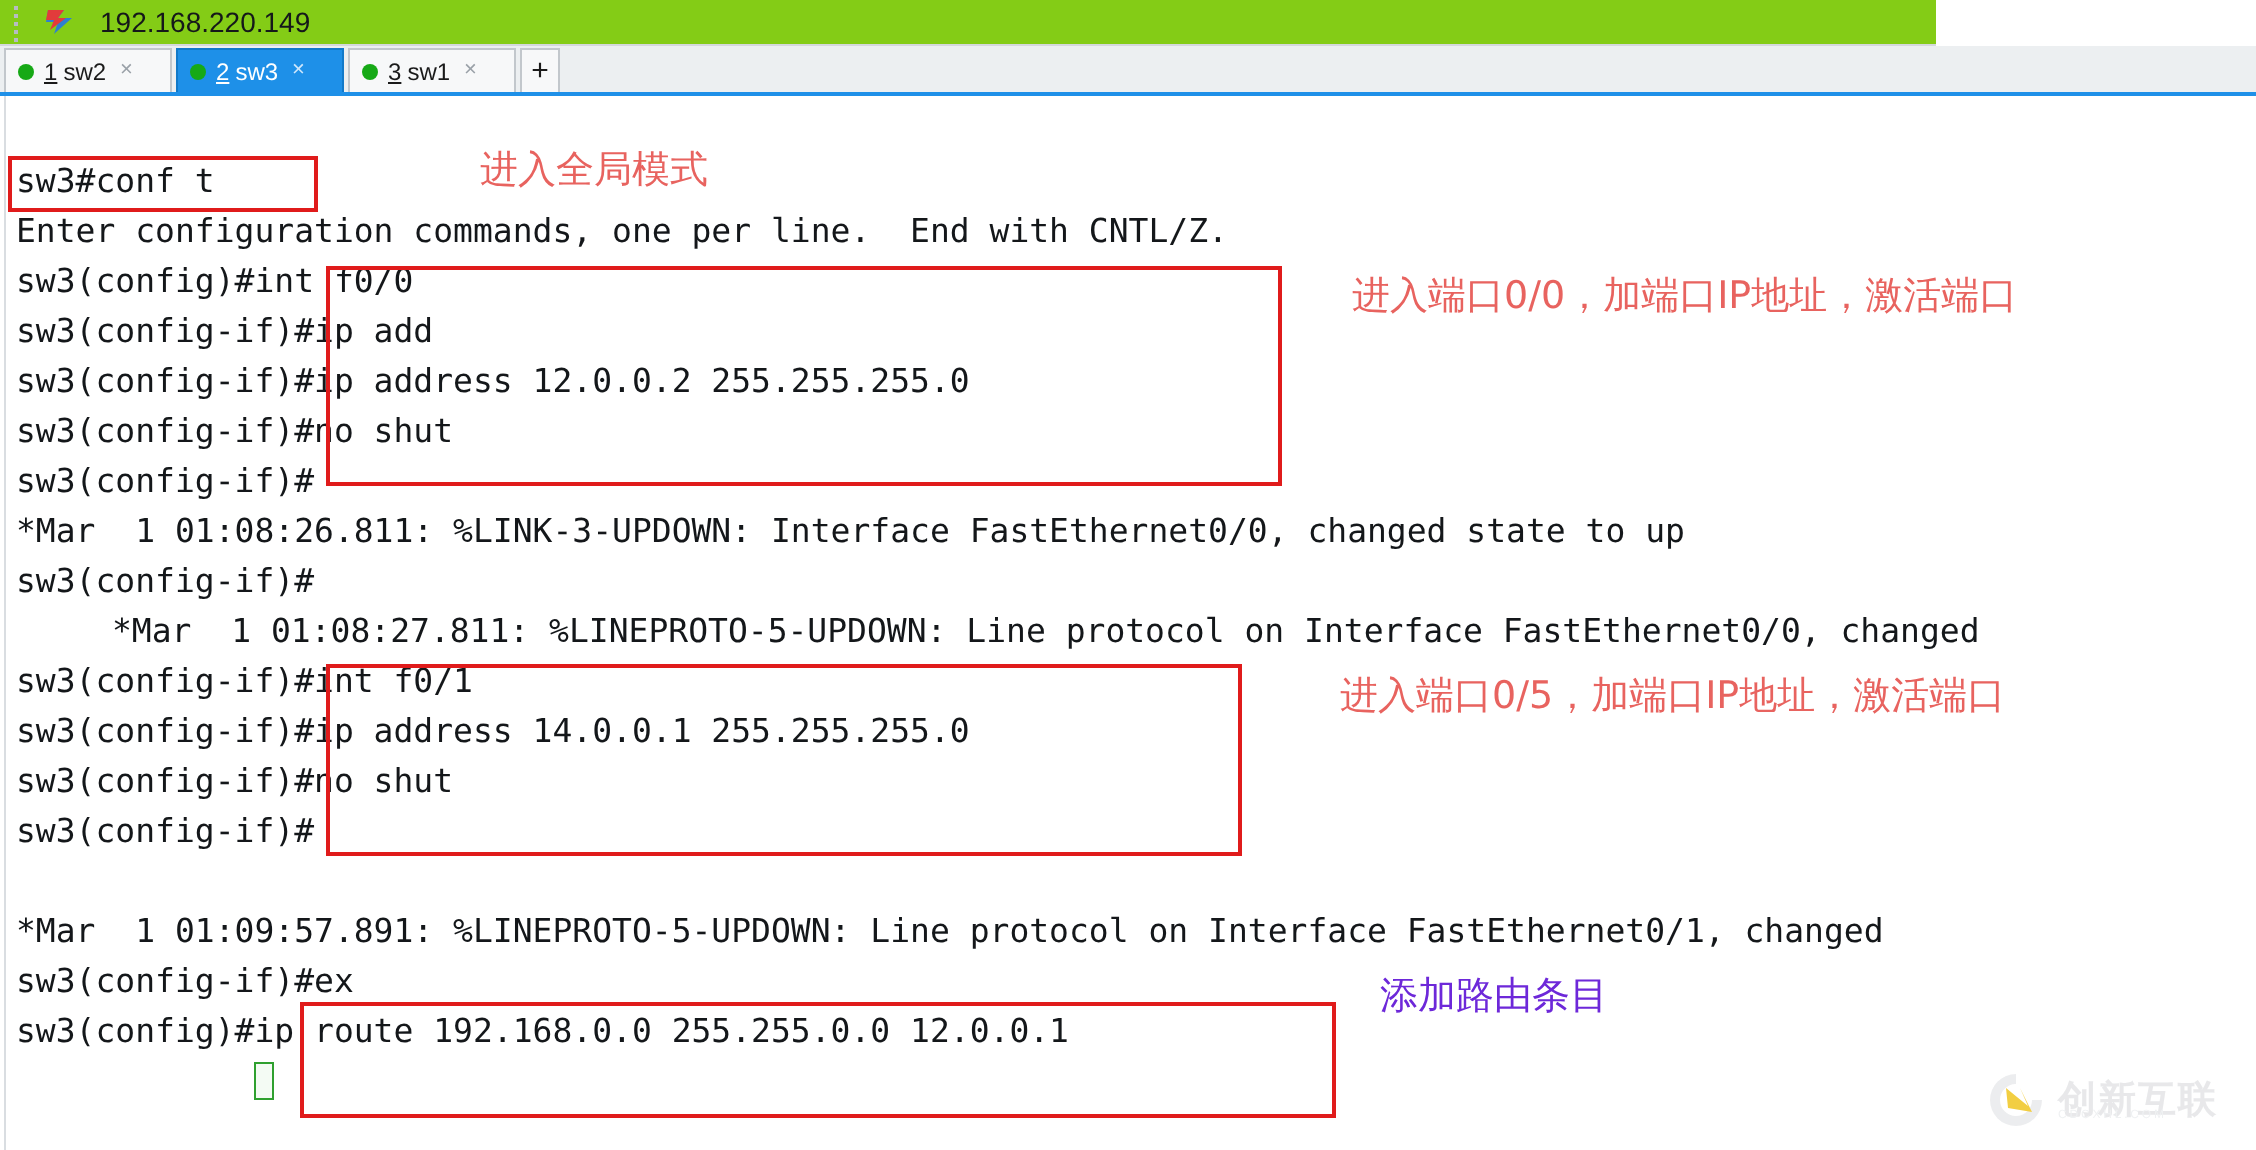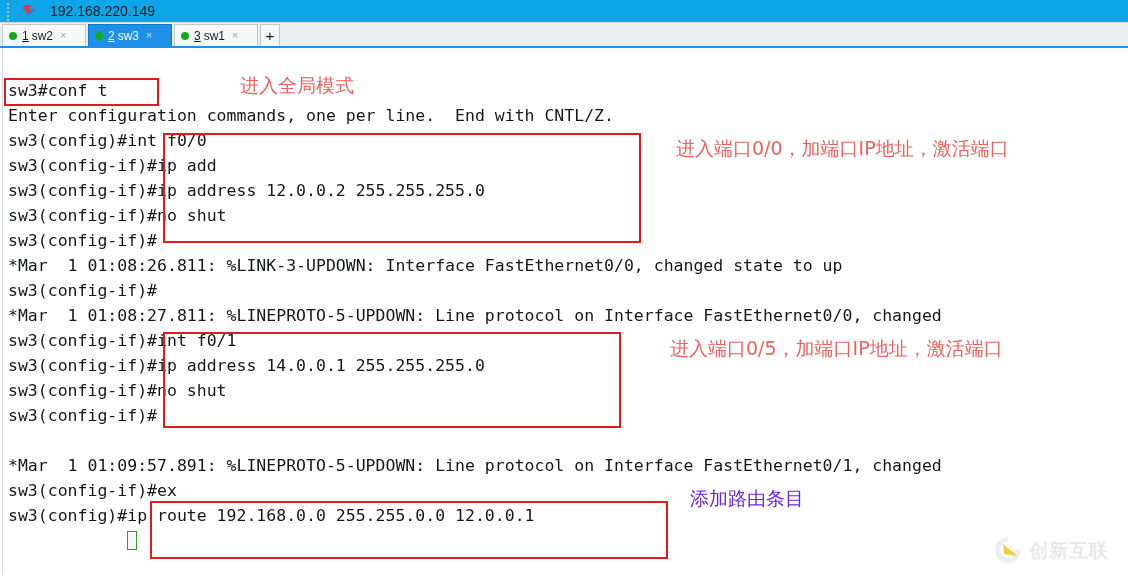--- a/index.html
+++ b/index.html
@@ -12,22 +12,22 @@
     height: 575px;
     overflow: hidden;
     font-family: "Liberation Sans", sans-serif;
     position: relative;
   }
 
   
   #titlebar {
     position: absolute;
     left: 0; top: 0;
-    width: 1128px; height: 23px;
-    background: #0ea5e9;
+    width: 968px; height: 23px;
+    background: #84cc16;
     border-bottom: 1px solid #d4d8dc;
     box-sizing: border-box;
   }
   #titlebar-grip {
     position: absolute;
     left: 6px; top: 2px;
     width: 4px; height: 19px;
     background-image:
       radial-gradient(#b7bcc1 40%, transparent 41%);
     background-size: 4px 4px;
@@ -243,21 +243,21 @@
 
 <div id="terminal">
   <div id="term-left-rule"></div>
     <div class="term-line" style="top: 455px;">sw3(config)#ip route 192.168.0.0 255.255.0.0 12.0.0.1</div>
     <div class="term-line" style="top: 430px;">sw3(config-if)#ex</div>
     <div class="term-line" style="top: 405px;">*Mar  1 01:09:57.891: %LINEPROTO-5-UPDOWN: Line protocol on Interface FastEthernet0/1, changed</div>
     <div class="term-line" style="top: 355px;">sw3(config-if)#</div>
     <div class="term-line" style="top: 330px;">sw3(config-if)#no shut</div>
     <div class="term-line" style="top: 305px;">sw3(config-if)#ip address 14.0.0.1 255.255.255.0</div>
     <div class="term-line" style="top: 280px;">sw3(config-if)#int f0/1</div>
-    <div class="term-line" style="top: 255px;">*Mar  1 01:08:27.811: %LINEPROTO-5-UPDOWN: Line protocol on Interface FastEthernet0/0, changed</div>
+    <div class="term-line" style="top: 255px; margin-left: 48px;">*Mar  1 01:08:27.811: %LINEPROTO-5-UPDOWN: Line protocol on Interface FastEthernet0/0, changed</div>
     <div class="term-line" style="top: 230px;">sw3(config-if)#</div>
     <div class="term-line" style="top: 205px;">*Mar  1 01:08:26.811: %LINK-3-UPDOWN: Interface FastEthernet0/0, changed state to up</div>
     <div class="term-line" style="top: 180px;">sw3(config-if)#</div>
     <div class="term-line" style="top: 155px;">sw3(config-if)#no shut</div>
     <div class="term-line" style="top: 130px;">sw3(config-if)#ip address 12.0.0.2 255.255.255.0</div>
     <div class="term-line" style="top: 105px;">sw3(config-if)#ip add</div>
     <div class="term-line" style="top: 80px;">sw3(config)#int f0/0</div>
     <div class="term-line" style="top: 55px;">Enter configuration commands, one per line.  End with CNTL/Z.</div>
     <div class="term-line" style="top: 30px;">sw3#conf t</div>
 

